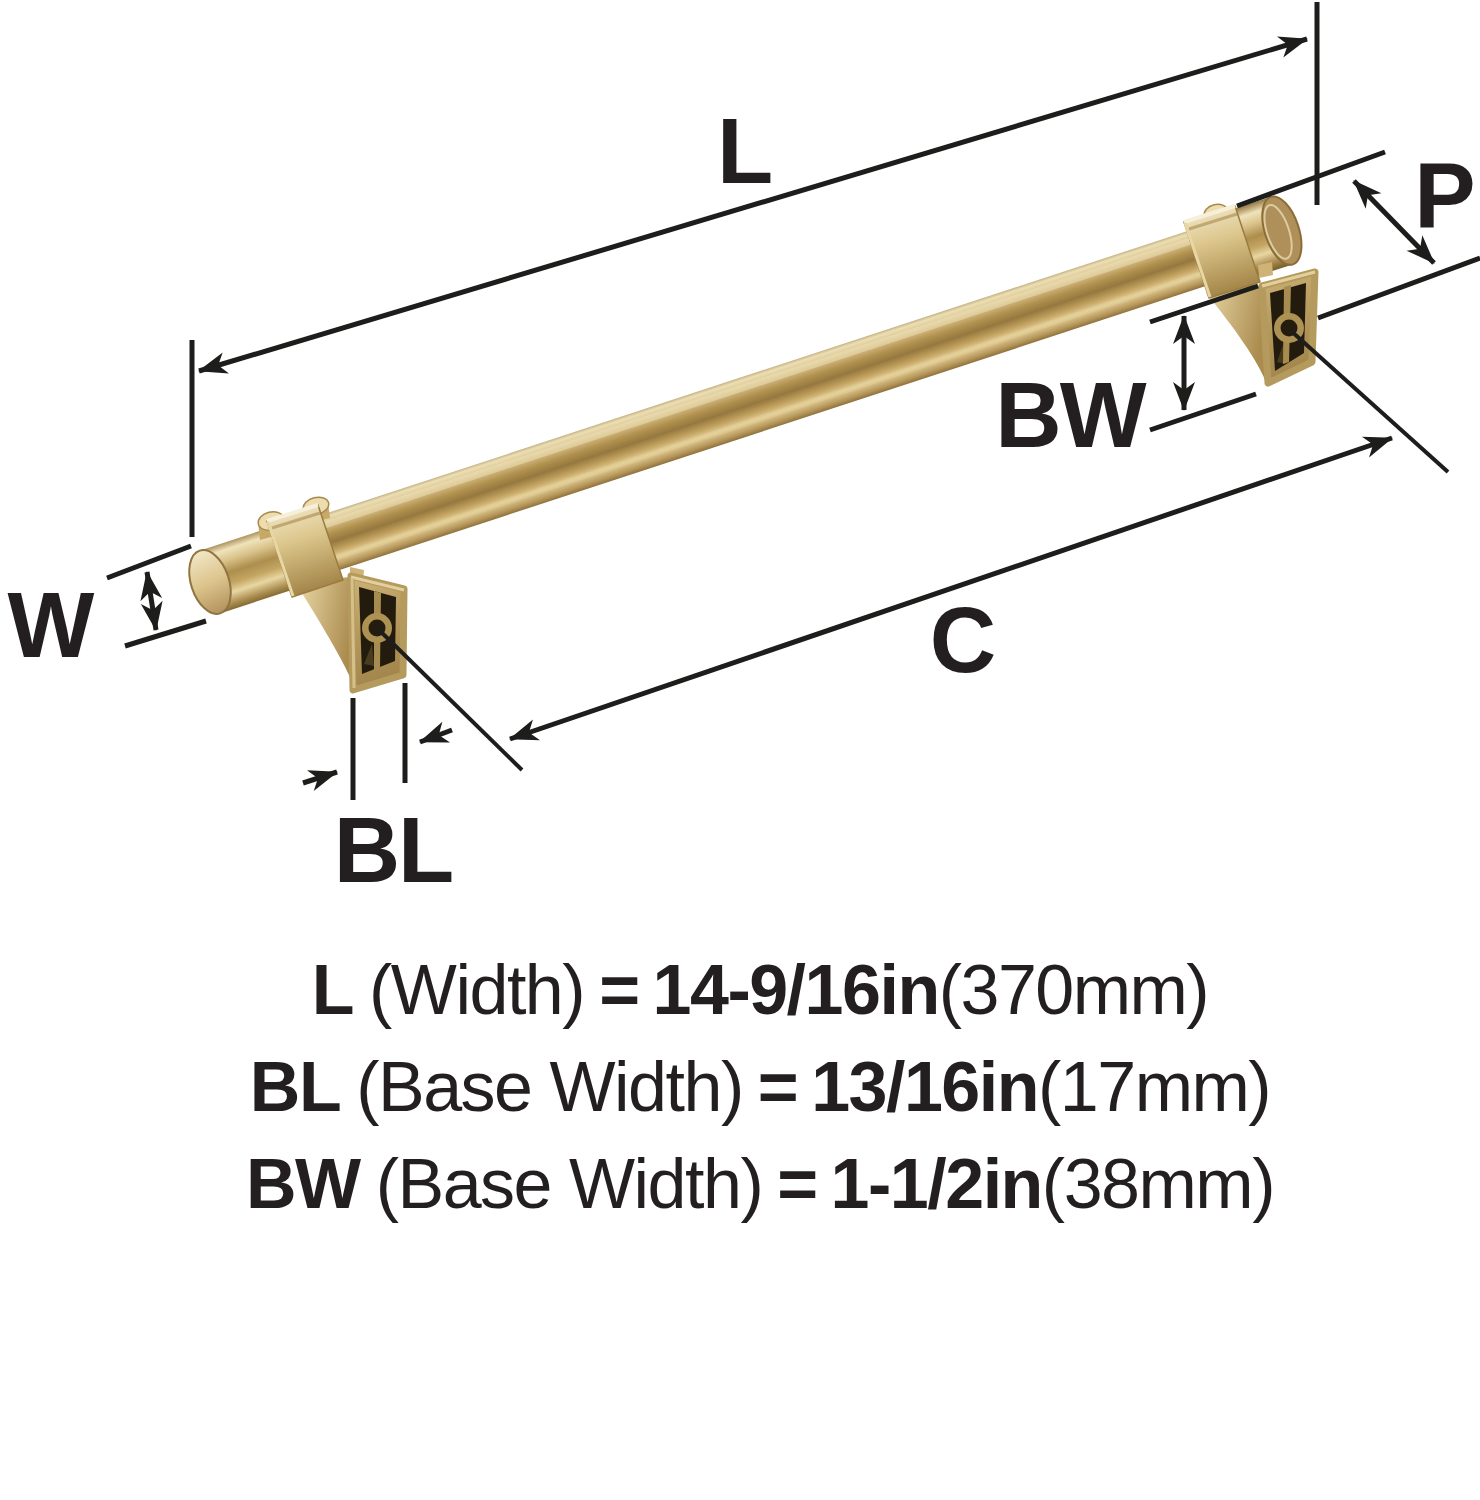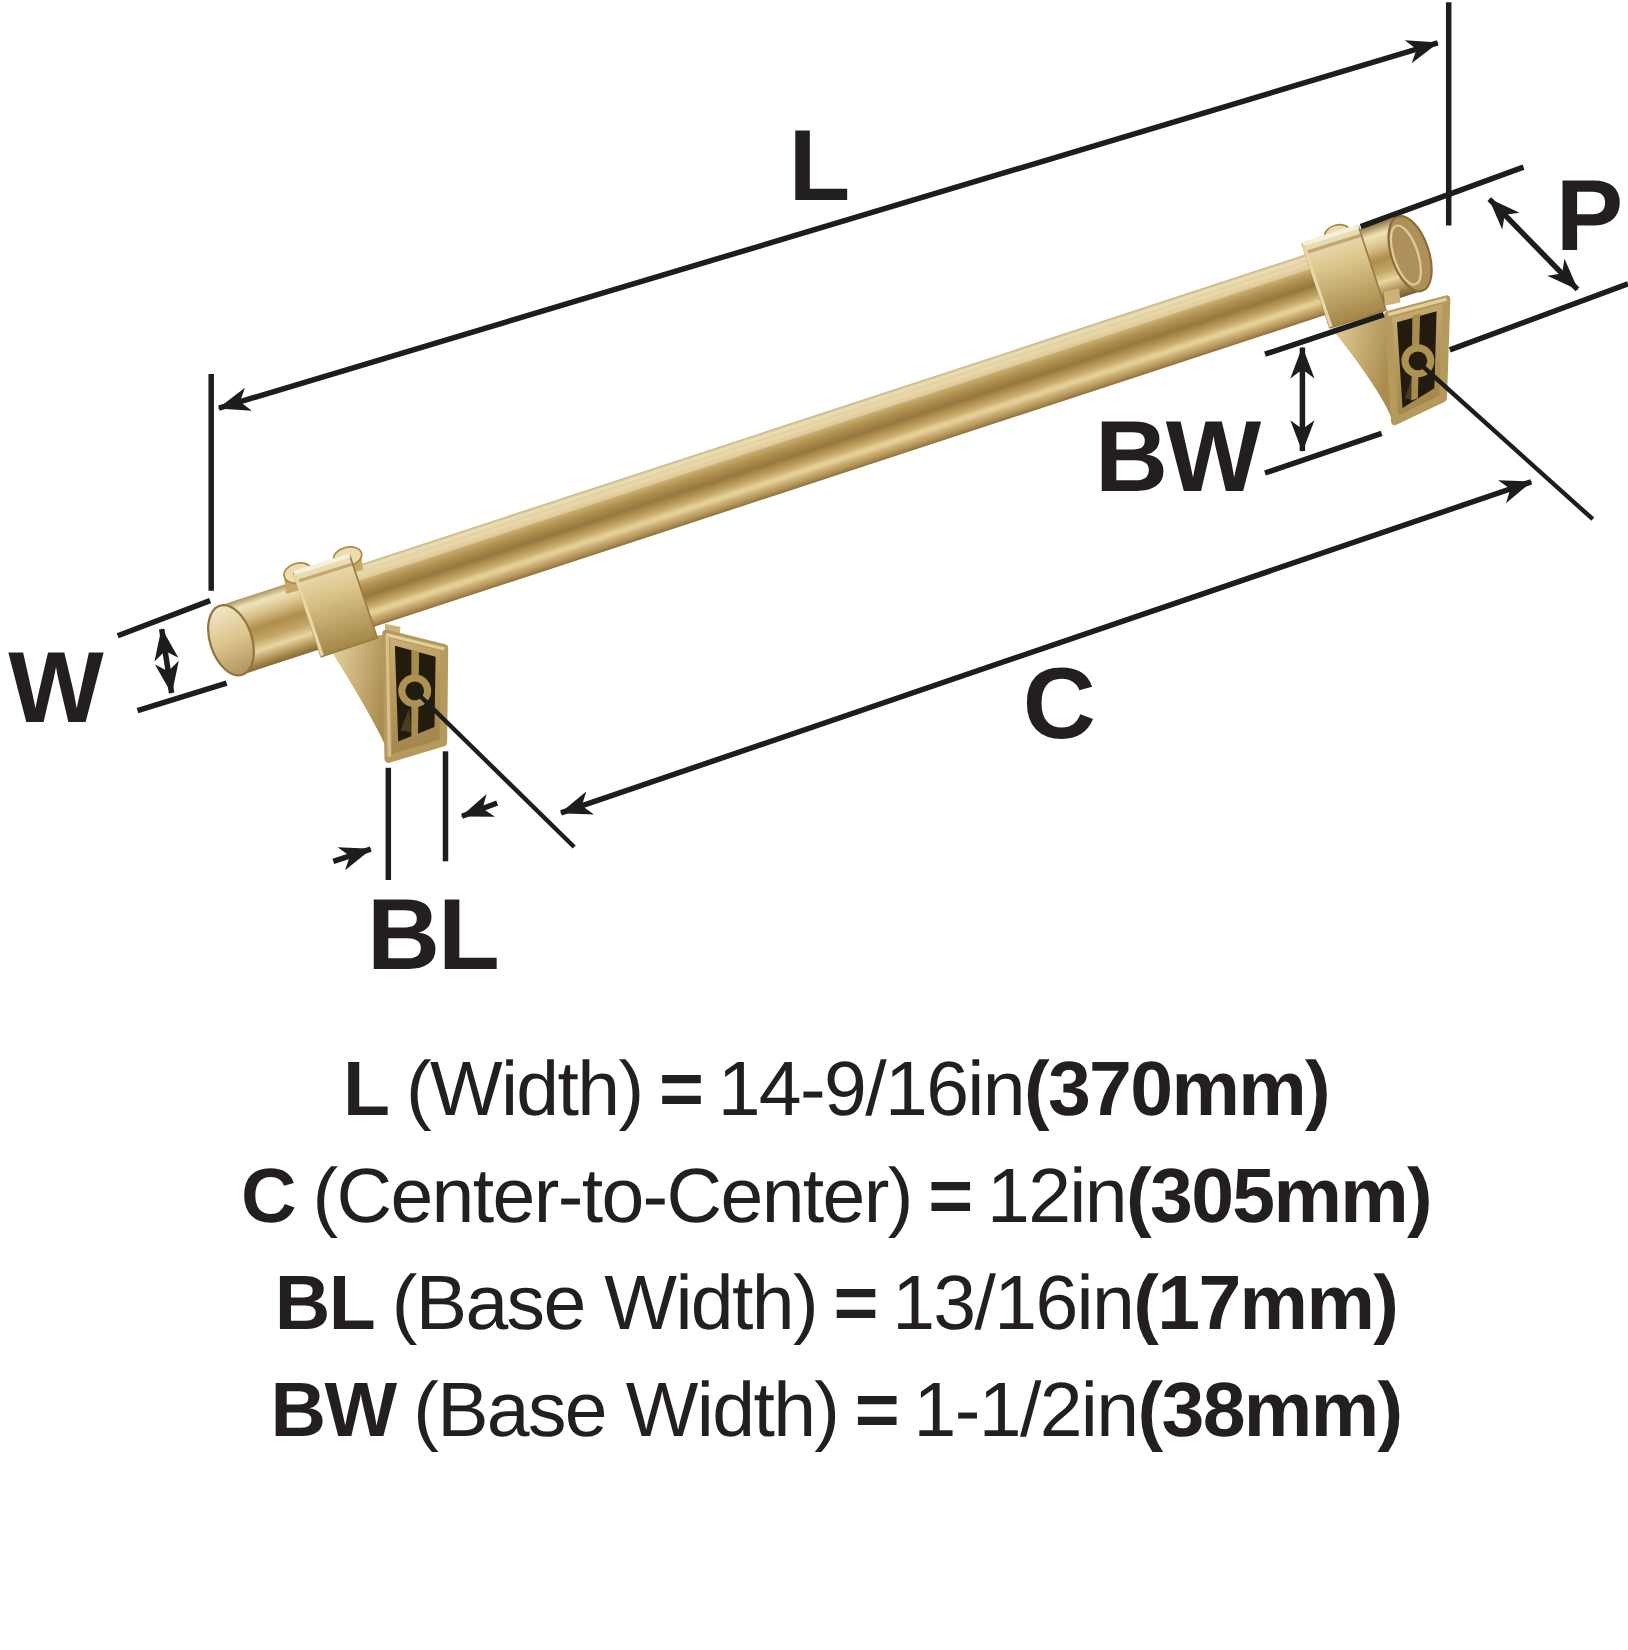--- a/index.html
+++ b/index.html
@@ -12,22 +12,22 @@
     white-space:nowrap;line-height:1;
   }
   .specs{
     position:absolute;left:40px;right:0;top:942px;text-align:center;
     color:#231f20;font-size:70px;line-height:97px;letter-spacing:-1.5px;white-space:nowrap;
   }
   .spec-line{height:97px;}
   .spec-symbol{font-weight:700;margin-right:16px;}
   .spec-name{font-weight:400;margin-right:15px;}
   .spec-eq{font-weight:700;margin-right:14px;}
-  .spec-value{font-weight:400;}
-  .spec-metric{font-weight:700;}
+  .spec-value{font-weight:700;}
+  .spec-metric{font-weight:400;}
 </style>
 </head>
 <body>
 
 <div class="stage">
 
   <svg width="1480" height="1500" viewBox="0 0 1480 1500">
     <defs>
       <marker id="ah" markerUnits="userSpaceOnUse" markerWidth="34" markerHeight="26" refX="30" refY="13" orient="auto-start-reverse">
         <path d="M2,2 L31,13 L2,24 L10,13 Z" fill="#1d1d1b"></path>
@@ -177,18 +177,17 @@
 
   <div class="dim-label" style="left:744px;top:151px;">L</div>
   <div class="dim-label" style="left:50px;top:625px;">W</div>
   <div class="dim-label" style="left:1444px;top:196px;">P</div>
   <div class="dim-label" style="left:1070px;top:415px;">BW</div>
   <div class="dim-label" style="left:962px;top:640px;">C</div>
   <div class="dim-label" style="left:393px;top:850px;">BL</div>
 
   <div class="specs">
     <div class="spec-line"><span class="spec-symbol">L</span><span class="spec-name">(Width)</span><span class="spec-eq">=</span><span class="spec-value">14-9/16in</span><span class="spec-metric">(370mm)</span></div>
-    <div class="spec-line"><span class="spec-symbol">C</span><span class="spec-name">(Center-to-Center)</span><span class="spec-eq">=</span><span class="spec-value">12in</span><span class="spec-metric">(305mm)</span></div>
     <div class="spec-line"><span class="spec-symbol">BL</span><span class="spec-name">(Base Width)</span><span class="spec-eq">=</span><span class="spec-value">13/16in</span><span class="spec-metric">(17mm)</span></div>
     <div class="spec-line"><span class="spec-symbol">BW</span><span class="spec-name">(Base Width)</span><span class="spec-eq">=</span><span class="spec-value">1-1/2in</span><span class="spec-metric">(38mm)</span></div>
   </div>
 
 </div>
 
 </body></html>

